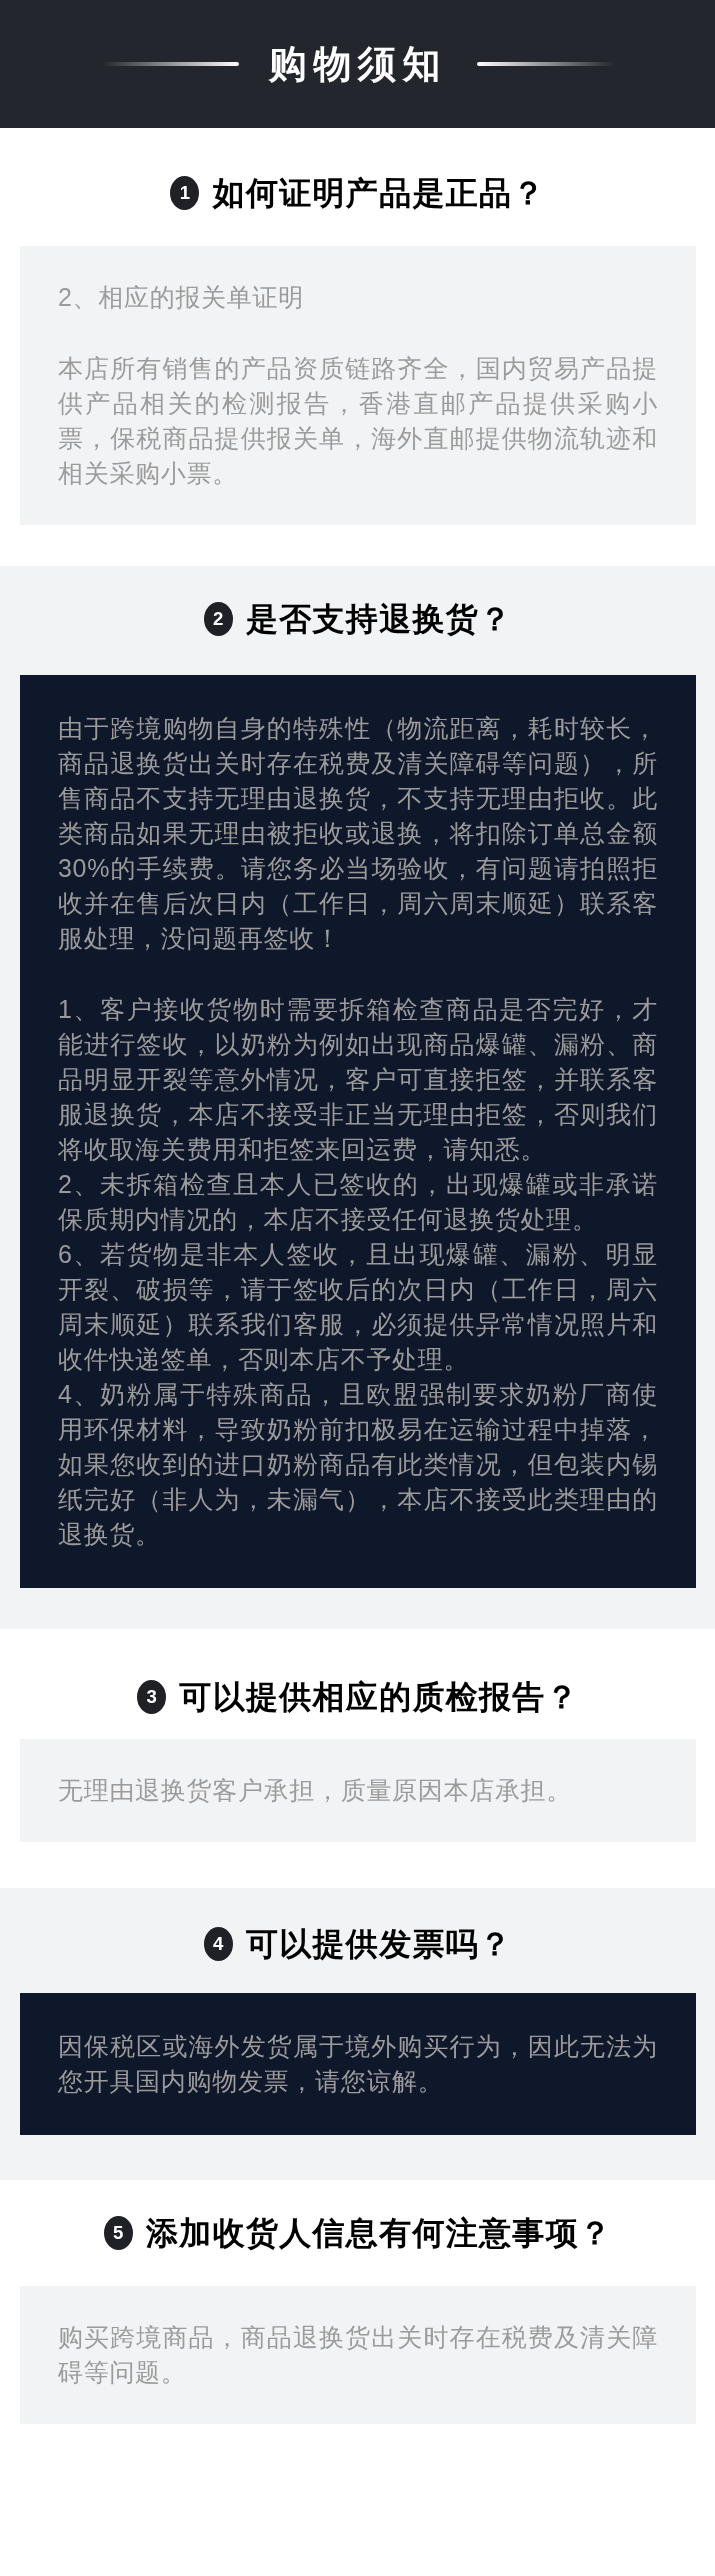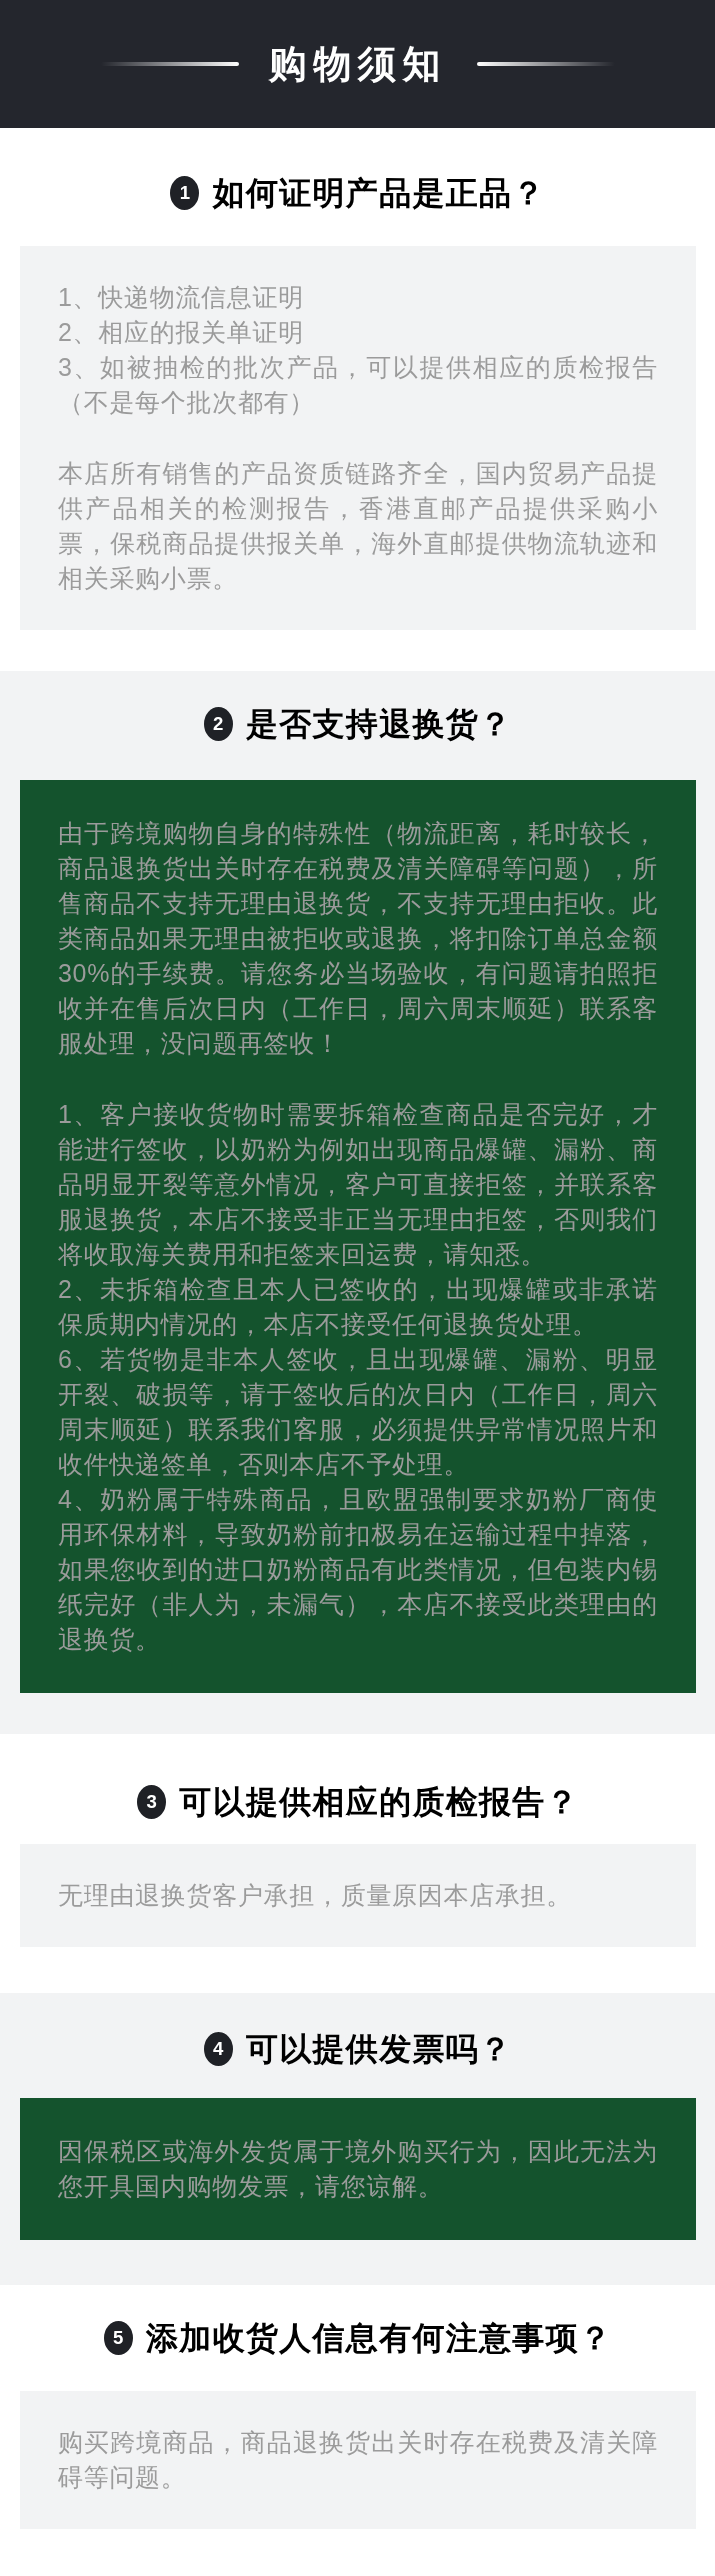--- a/index.html
+++ b/index.html
@@ -39,21 +39,21 @@
   }
 
   
   .gray-box {
     margin:0 20px; background:#f2f3f4;
     padding:34px 38px; color:#9b9b9b;
     font-size:25px; line-height:35px; letter-spacing:0.7px;
   }
   .band { background:#f2f3f4; }
   .white-box {
-    margin:0 20px; background:#14532d;
+    margin:0 20px; background:#0f172a;
     padding:36px 38px; color:#9b9b9b;
     font-size:25px; line-height:35px; letter-spacing:0.7px;
   }
   .para { text-align:justify; }
   .gap-after { margin-bottom:36px; }
 
   
   .s1-title { padding-top:42px; }
   .s1-box   { margin-top:30px; }
   .band-2   { margin-top:41px; padding:30px 0 41px; }
@@ -75,23 +75,21 @@
     <div class="hdr-title">购物须知</div>
     <span class="hdr-line right"></span>
   </div>
 
   <div class="sec-title s1-title">
     <span class="num-badge">1</span>
     <span class="sec-title-text">如何证明产品是正品？</span>
   </div>
   <div class="gray-box s1-box">
     <div class="para gap-after">
-      <div>1、快递物流信息证明</div>
       <div>2、相应的报关单证明</div>
-      <div>3、如被抽检的批次产品，可以提供相应的质检报告（不是每个批次都有）</div>
     </div>
     <div class="para">本店所有销售的产品资质链路齐全，国内贸易产品提供产品相关的检测报告，香港直邮产品提供采购小票，保税商品提供报关单，海外直邮提供物流轨迹和相关采购小票。</div>
   </div>
 
   <div class="band band-2">
     <div class="sec-title">
       <span class="num-badge">2</span>
       <span class="sec-title-text">是否支持退换货？</span>
     </div>
     <div class="white-box">

